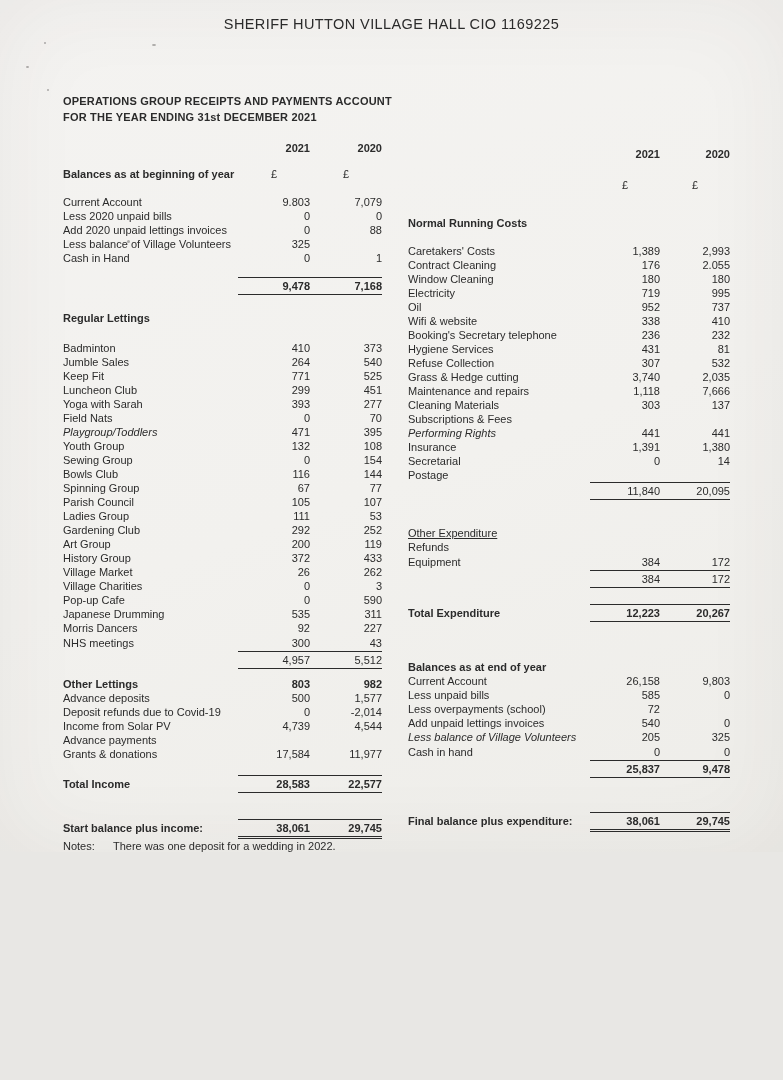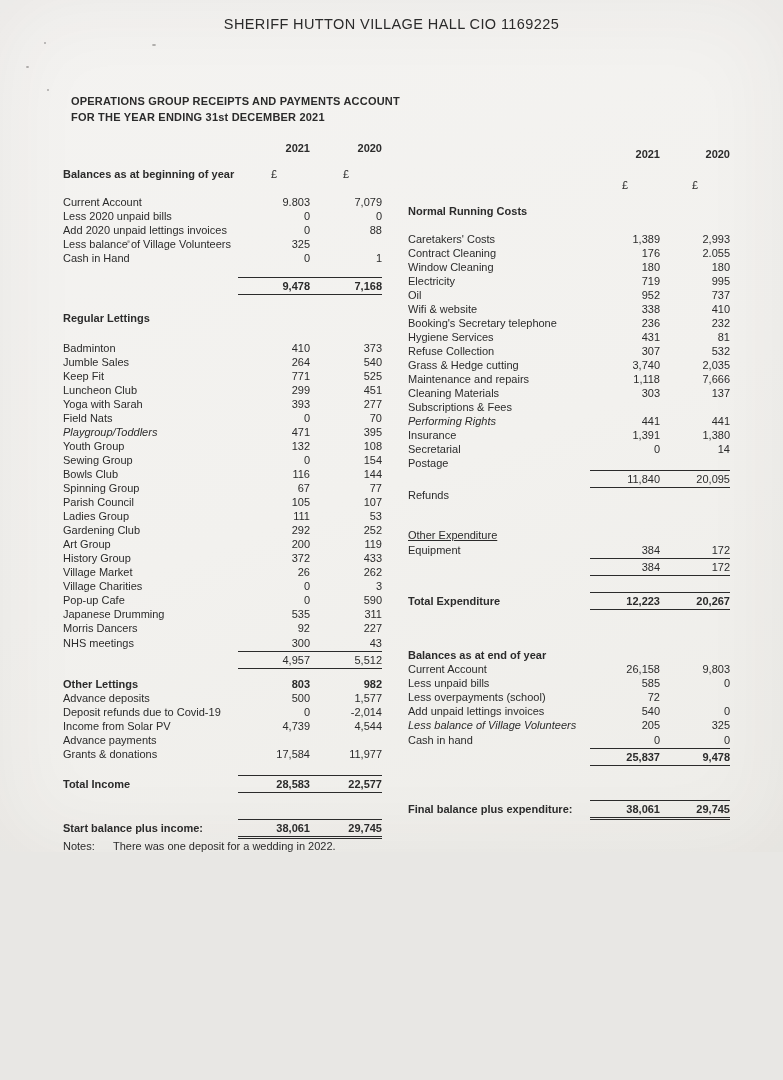--- a/index.html
+++ b/index.html
@@ -5,21 +5,21 @@
   html,body{margin:0;padding:0;background:#e8e7e4;}
   .page{
     position:relative;width:783px;height:852px;overflow:hidden;
     background:linear-gradient(160deg,#f4f3f1 0%,#f2f1ee 55%,#eeede9 100%);
     box-shadow:inset 0 0 90px rgba(60,55,45,.06);
     font-family:"Liberation Sans","DejaVu Sans",sans-serif;
     color:var(--ink,#2b2b2b);
   }
   .title{position:absolute;top:16px;left:0;width:100%;text-align:center;
     font-size:14.5px;letter-spacing:.4px;white-space:nowrap;}
-  .subhead{position:absolute;top:93px;left:71px;font-weight:700;font-size:11px;
+  .subhead{position:absolute;top:93px;left:63px;font-weight:700;font-size:11px;
     line-height:16px;letter-spacing:.2px;}
   .colL{position:absolute;left:63px;top:141px;width:319px;}
   .colR{position:absolute;left:408px;top:147px;width:322px;}
   .row{display:flex;align-items:baseline;font-size:11px;line-height:14px;}
   .lbl{flex:1 1 auto;white-space:nowrap;}
   .nums{display:flex;flex:0 0 auto;}
   .colL .c1,.colL .c2{width:72px;text-align:right;}
   .colR .c1,.colR .c2{width:70px;text-align:right;}
   .years .c1,.years .c2{font-weight:700;}
   .pound .c1,.pound .c2{text-align:center;}
@@ -337,21 +337,21 @@
           <span class="c2">2020</span>
         </span>
       </div>
       <div class="row pound" style="margin-top: 17px;">
         <span class="lbl"></span>
         <span class="nums">
           <span class="c1">£</span>
           <span class="c2">£</span>
         </span>
       </div>
-      <div class="row heading boldlbl" style="margin-top: 12px;">
+      <div class="row heading boldlbl" style="margin-top: 24px;">
         <span class="lbl">Normal Running Costs</span>
         <span class="nums">
           <span class="c1"></span>
           <span class="c2"></span>
         </span>
       </div>
       <div class="row" style="margin-top: 14px;">
         <span class="lbl">Caretakers' Costs</span>
         <span class="nums">
           <span class="c1">1,389</span>
@@ -470,29 +470,29 @@
           <span class="c2"></span>
         </span>
       </div>
       <div class="row lt lb" style="">
         <span class="lbl"></span>
         <span class="nums">
           <span class="c1">11,840</span>
           <span class="c2">20,095</span>
         </span>
       </div>
-      <div class="row">
-        <span class="lbl">Refunds</span>
-        <span class="nums">
-          <span class="c1"></span>
-          <span class="c2"></span>
-        </span>
-      </div>
       <div class="row heading underline" style="margin-top: 26px;">
         <span class="lbl">Other Expenditure</span>
+        <span class="nums">
+          <span class="c1"></span>
+          <span class="c2"></span>
+        </span>
+      </div>
+      <div class="row">
+        <span class="lbl">Refunds</span>
         <span class="nums">
           <span class="c1"></span>
           <span class="c2"></span>
         </span>
       </div>
       <div class="row lb">
         <span class="lbl">Equipment</span>
         <span class="nums">
           <span class="c1">384</span>
           <span class="c2">172</span>

